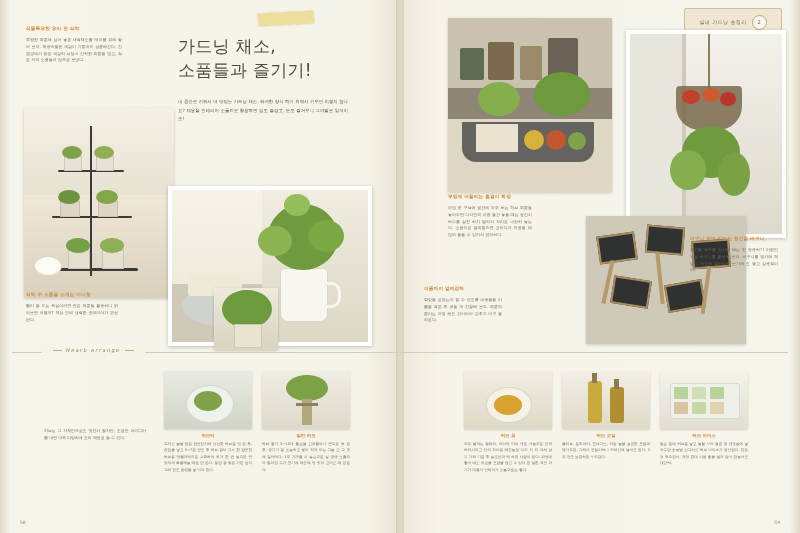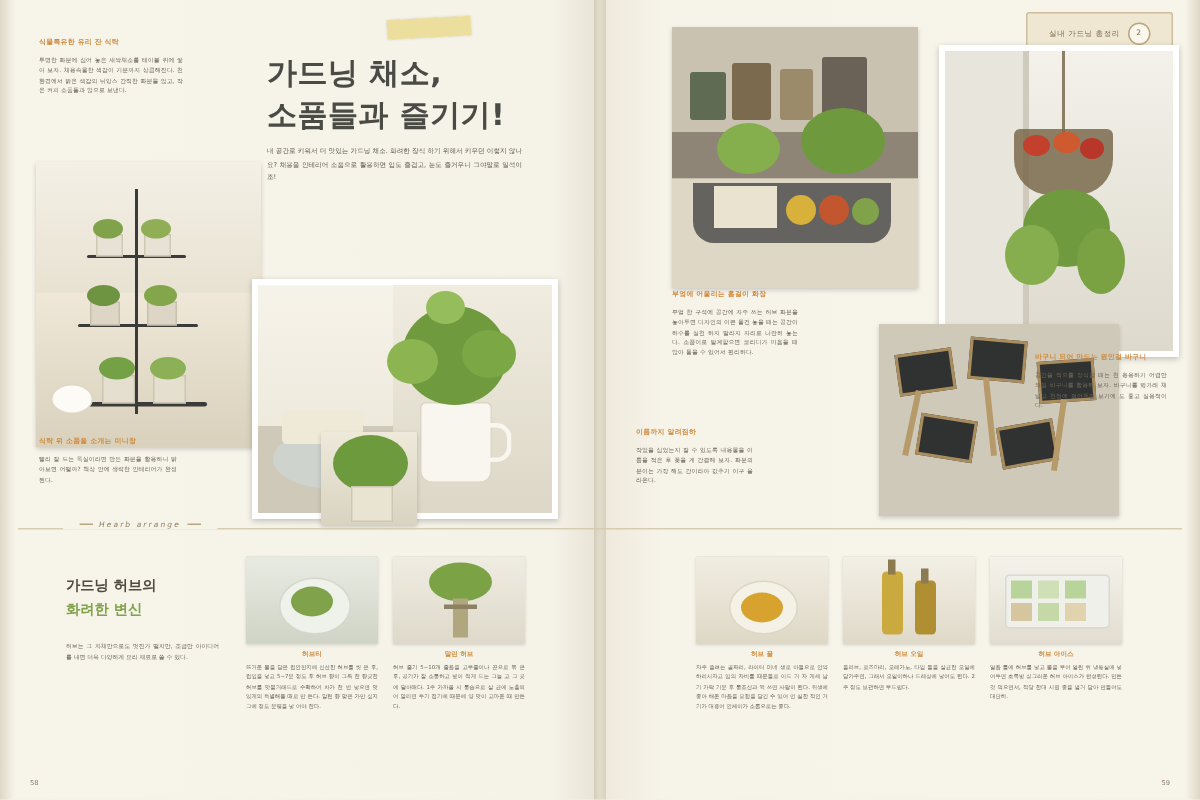--- a/index.html
+++ b/index.html
@@ -43,21 +43,21 @@
     display:flex;align-items:center;justify-content:center;gap:5px;
   }
   .tabbox .t{font-size:5px;color:#7a6c4e;letter-spacing:.4px;}
   .tabnum{width:13px;height:13px;border-radius:50%;border:1px solid #b9a87f;display:flex;align-items:center;justify-content:center;font-size:5px;color:#7a6c4e;background:#fbf7ec;}
 
   
   .maintitle{
     position:absolute;left:178px;top:34px;width:190px;
   }
   .maintitle .l1,.maintitle .l2{
-    font-size:20px;font-weight:bold;color:#4b4b45;line-height:1.42;letter-spacing:.3px;
+    font-size:17px;font-weight:normal;color:#4b4b45;line-height:1.42;letter-spacing:.3px;
   }
   .lead{
     position:absolute;left:178px;top:98px;width:170px;
     font-size:4.4px;color:#5d564b;line-height:1.95;text-align:justify;
   }
 
   
   .band{
     position:absolute;left:12px;right:12px;top:352px;height:160px;
     border-top:1px solid #d7cdae;
@@ -238,24 +238,20 @@
 
   <div style="position:absolute;left:690px;top:236px;width:88px;">
     <div class="cap-title">바구니 되어 만드는 원인걸 바구니</div>
     <div class="cap-body" style="margin-top:4px;">공간을 적으를 장식할 때는 천 응용하기 어렵만 와일 바구니를 활용해 보자. 바구니를 방가래 채널고 천정에 걸어두면 보기에 도 좋고 실용적이다.</div>
   </div>
 
   <div class="band">
     <div class="bandlabel">
       <span class="bar"></span><span>Hearb arrange</span><span class="bar"></span>
     </div>
-    <div class="band-h">
-      <div>가드닝 허브의</div>
-      <div class="g">화려한 변신</div>
-    </div>
     <div class="band-p">허브는 그 자체만으로도 멋진가 떨지만, 조금만 아이디어를 내면 더욱 다양하게 요리 재료로 쓸 수 있다.</div>
 
     <div class="item" style="left:152px;top:18px;">
       <div class="ph">
         <div class="ph-inner" style="background:linear-gradient(180deg,#e9ebe2,#cfd4c6);position:relative;">
           <div class="blob" style="left:22px;top:14px;width:46px;height:36px;background:#eef2ea;border:1px solid #d4d8cc;"></div>
           <div class="blob" style="left:30px;top:20px;width:28px;height:20px;background:#7fa24a;"></div>
         </div>
       </div>
       <div class="nm">허브티</div>

